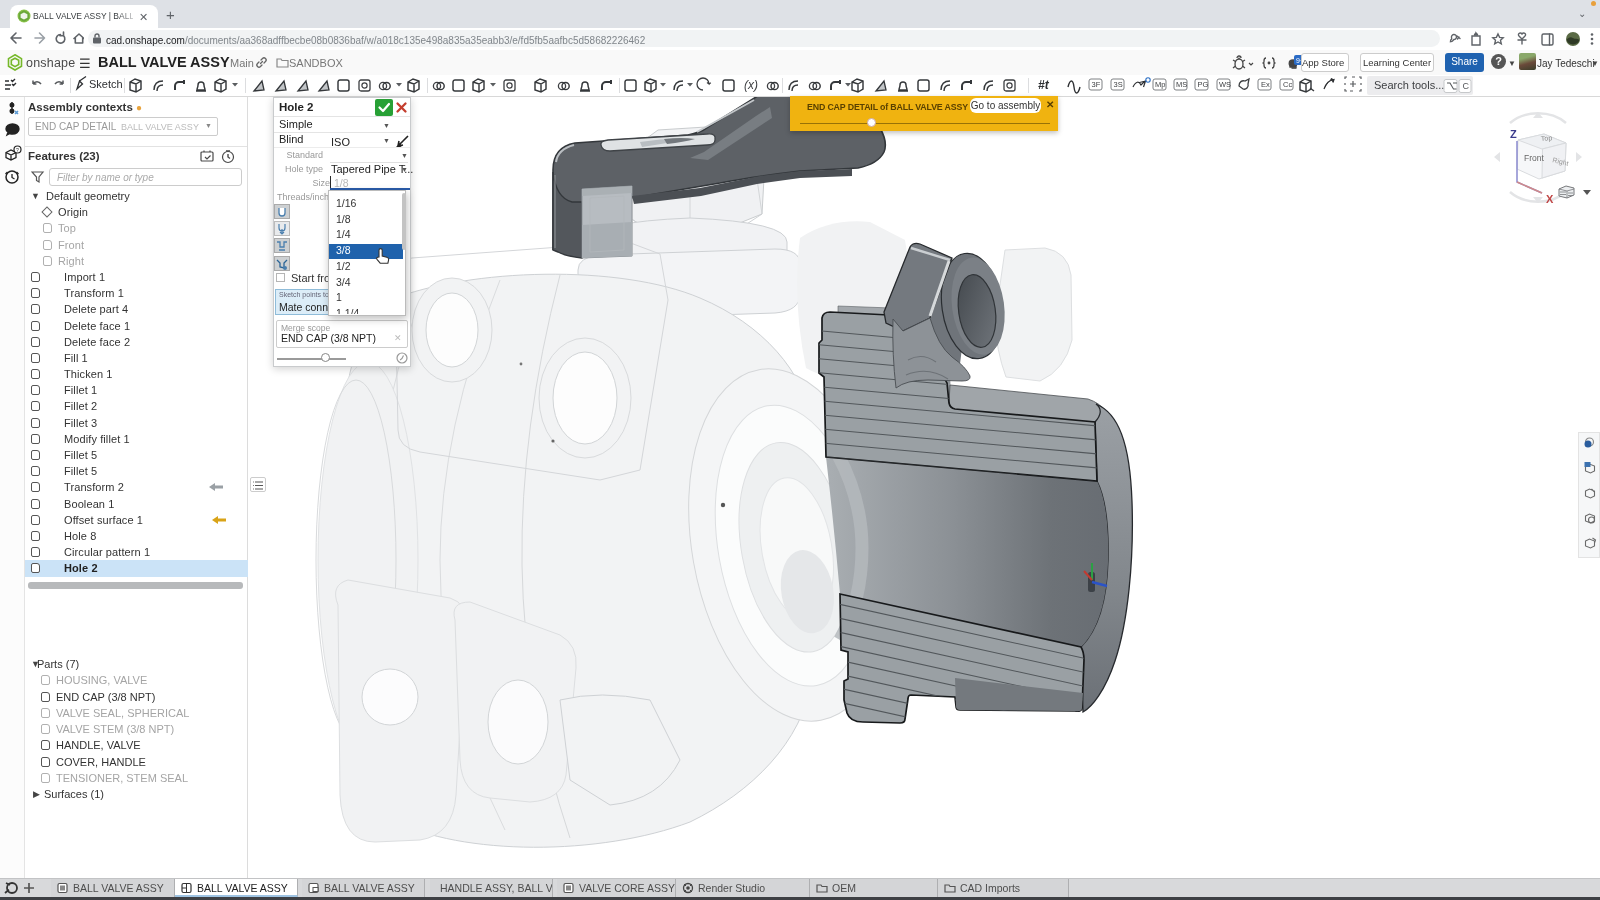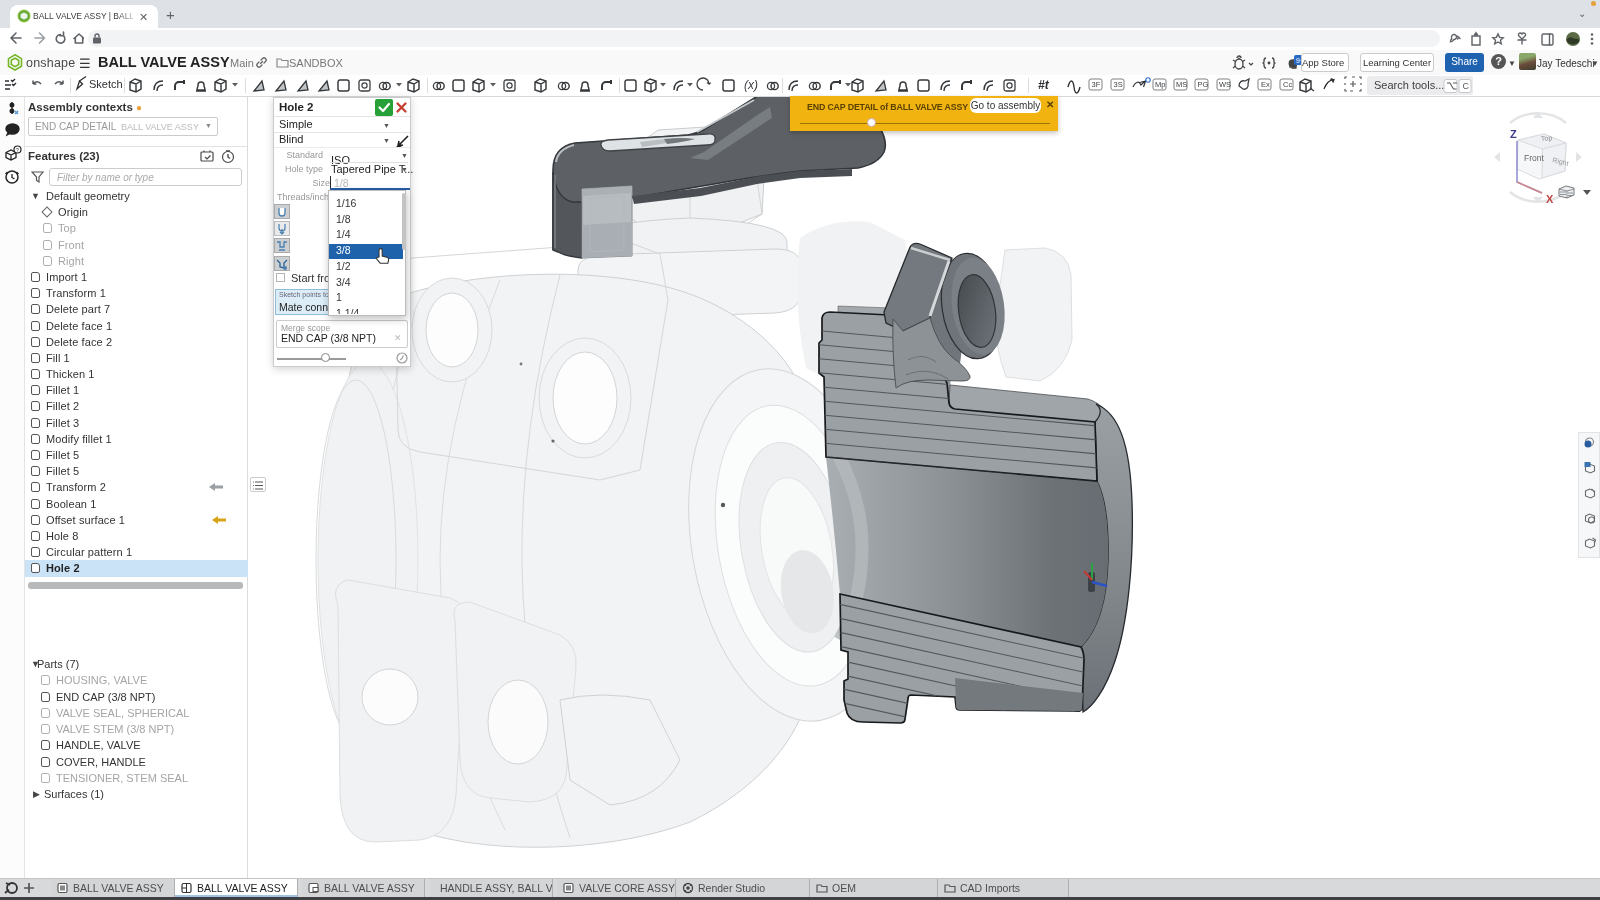--- a/index.html
+++ b/index.html
@@ -23,21 +23,21 @@
     border-bottom:1px solid #d8d8d8; }
   
   #lstrip { left:0; top:97px; width:25px; height:781px; background:#fcfcfc;
     border-right:1px solid #e4e4e4; }
   #lpanel { left:25px; top:97px; width:223px; height:781px; background:#fff;
     border-right:1px solid #dcdcdc; font-size:11px; color:#333; }
   .frow { position:relative; height:16.2px; font-size:11px; color:#333;
     white-space:nowrap; line-height:16.2px; }
   .frow .bx { position:absolute; left:6px; top:3px; width:9px; height:10px;
     border:1.2px solid #555; border-radius:2px 3px 2px 2px; background:#fff; }
-  .frow .lb { margin-left:21px; letter-spacing:.1px; }
+  .frow .lb { margin-left:39px; letter-spacing:.1px; }
   .frow.ind .bx { left:18px; }
   .frow.ind .lb { margin-left:33px; }
   .dim { color:#a5a5a5 !important; }
   .dim .bx { border-color:#b0b0b0 !important; }
   .prow { position:relative; height:16.3px; font-size:11px; color:#333;
     white-space:nowrap; line-height:16.3px; }
   .prow .bx { position:absolute; left:16px; top:3px; width:9px; height:10px;
     border:1.2px solid #555; border-radius:2px 3px 2px 2px; background:#fff; }
   .prow .lb { margin-left:31px; }
   
@@ -74,20 +74,21 @@
       <path d="M27 8h9.5 M31.5 3l5 5-5 5" stroke="#9aa0a6"></path>
       <path d="M52.5 4.5a4.3 4.3 0 1 0 3 1.2M55.5 2v3.7h-3.6"></path>
       <path d="M66 8.5 71 4l5 4.5M67.3 7.8V13h7.4V7.8"></path>
     </g>
   </svg>
   <div id="omnibox" class="abs"></div>
   <svg class="abs" style="left:92px;top:33px" width="10" height="11" viewBox="0 0 10 11">
     <rect x="1" y="4.5" width="8" height="6" rx="1" fill="#5f6368"></rect>
     <path d="M3 4.5V3a2 2 0 0 1 4 0v1.5" stroke="#5f6368" stroke-width="1.4" fill="none"></path>
   </svg>
+  <div class="abs" style="left:106px;top:34.5px;font-size:10px;color:#202124">cad.onshape.com<span style="color:#80868b">/documents/aa368adffbecbe08b0836baf/w/a018c135e498a835a35eabb3/e/fd5fb5aafbc5d58682226462</span></div>
   <svg class="abs" style="left:1447px;top:31px" width="150" height="16" viewBox="0 0 150 16">
     <g stroke="#5f6368" stroke-width="1.4" fill="none" stroke-linecap="round">
       <path d="M4.5 6.5a2.5 2.5 0 1 1 2.4 2L6 9.4l-1 1-1.5.2.2-1.5 1-1Z M10 5l3 2.5M12 6l-1.5 2" transform="translate(0,0)"></path>
       <path d="M29 5h-4v9h8V5h-4v-3l1.5 1.5M29 2l-1.5 1.5" transform="translate(0,0)"></path>
       <path d="M51 3l1.6 3.4 3.6.4-2.7 2.5.8 3.6-3.3-1.9-3.3 1.9.8-3.6-2.7-2.5 3.6-.4Z" fill="none"></path>
       <path d="M75 4c2-2.5 5 .5 2.8 2.3L75 9 72.2 6.3C70 4.5 73 1.5 75 4Zm-4 6h8M75 10v4" transform="translate(0,-1)"></path>
       <rect x="95" y="3" width="11" height="11" rx="1.5"></rect>
       <path d="M102.5 3v11"></path>
     </g>
     <circle cx="126" cy="8" r="7" fill="#5a6a45"></circle>
@@ -306,21 +307,21 @@
     <span style="position:absolute;left:7px;top:3px;font-size:10px;color:#aaa;font-style:italic">Filter by name or type</span>
   </div>
   <div id="ftree" class="abs" style="left:25px;top:188px;width:223px">
     <div class="frow"><span style="position:absolute;left:6px;top:0;font-size:9px;color:#444">▼</span><span style="margin-left:21px">Default geometry</span></div>
     <div class="frow ind"><span style="position:absolute;left:18px;top:4px;width:8px;height:8px;border:1.2px solid #666;transform:rotate(45deg)"></span><span class="lb">Origin</span></div>
     <div class="frow ind dim"><span class="bx"></span><span class="lb">Top</span></div>
     <div class="frow ind dim"><span class="bx"></span><span class="lb">Front</span></div>
     <div class="frow ind dim"><span class="bx"></span><span class="lb">Right</span></div>
     <div class="frow"><span class="bx"></span><span class="lb">Import 1</span></div>
     <div class="frow"><span class="bx"></span><span class="lb">Transform 1</span></div>
-    <div class="frow"><span class="bx"></span><span class="lb">Delete part 7</span></div>
+    <div class="frow"><span class="bx"></span><span class="lb">Delete part 4</span></div>
     <div class="frow"><span class="bx"></span><span class="lb">Delete face 1</span></div>
     <div class="frow"><span class="bx"></span><span class="lb">Delete face 2</span></div>
     <div class="frow"><span class="bx"></span><span class="lb">Fill 1</span></div>
     <div class="frow"><span class="bx"></span><span class="lb">Thicken 1</span></div>
     <div class="frow"><span class="bx"></span><span class="lb">Fillet 1</span></div>
     <div class="frow"><span class="bx"></span><span class="lb">Fillet 2</span></div>
     <div class="frow"><span class="bx"></span><span class="lb">Fillet 3</span></div>
     <div class="frow"><span class="bx"></span><span class="lb">Modify fillet 1</span></div>
     <div class="frow"><span class="bx"></span><span class="lb">Fillet 5</span></div>
     <div class="frow"><span class="bx"></span><span class="lb">Fillet 5</span></div>
@@ -542,21 +543,21 @@
   <div class="abs" style="left:383px;top:122px;font-size:7px;color:#555">▼</div>
   <div class="abs" style="left:274px;top:132px;width:136px;height:1px;background:#e4e4e4"></div>
   <div class="abs" style="left:279px;top:133px;font-size:11px;color:#222">Blind</div>
   <div class="abs" style="left:383px;top:137px;font-size:7px;color:#555">▼</div>
   <svg class="abs" style="left:394px;top:134px" width="16" height="16" viewBox="0 0 16 16">
       <path d="M14 2 4 12M4 12l1-5M4 12l5-1" stroke="#222" stroke-width="1.6" fill="none"></path>
       <path d="M2 13l4-4 1.5 3.5-4 1.5Z" fill="#222"></path>
     </svg>
   <div class="abs" style="left:274px;top:147px;width:136px;height:1px;background:#ececec"></div>
   <div class="abs" style="left:283px;top:150px;width:40px;text-align:right;font-size:9px;color:#999">Standard</div>
-  <div class="abs" style="left:331px;top:154px;font-size:11px;color:#222">ISO</div>
+  <div class="abs" style="left:331px;top:136px;font-size:11px;color:#222">ISO</div>
   <div class="abs" style="left:401px;top:152px;font-size:7px;color:#555">▼</div>
   <div class="abs" style="left:330px;top:162px;width:78px;height:1px;background:#e0e0e0"></div>
   <div class="abs" style="left:283px;top:164px;width:40px;text-align:right;font-size:9px;color:#999">Hole type</div>
   <div class="abs" style="left:331px;top:163px;font-size:11px;color:#222">Tapered Pipe T...</div>
   <div class="abs" style="left:401px;top:166px;font-size:7px;color:#555">▼</div>
   <div class="abs" style="left:290px;top:178px;width:40px;text-align:right;font-size:9px;color:#999">Size</div>
   <div class="abs" style="left:334px;top:177px;font-size:10.5px;color:#b9b9b9">1/8</div>
   <div class="abs" style="left:330px;top:176px;width:1px;height:12px;background:#2a2a2a"></div>
   <div class="abs" style="left:330px;top:188px;width:80px;height:2px;background:#2a5caa"></div>
   <div class="abs" style="left:277px;top:192px;width:46px;text-align:right;font-size:9px;color:#999">Threads/inch</div>

